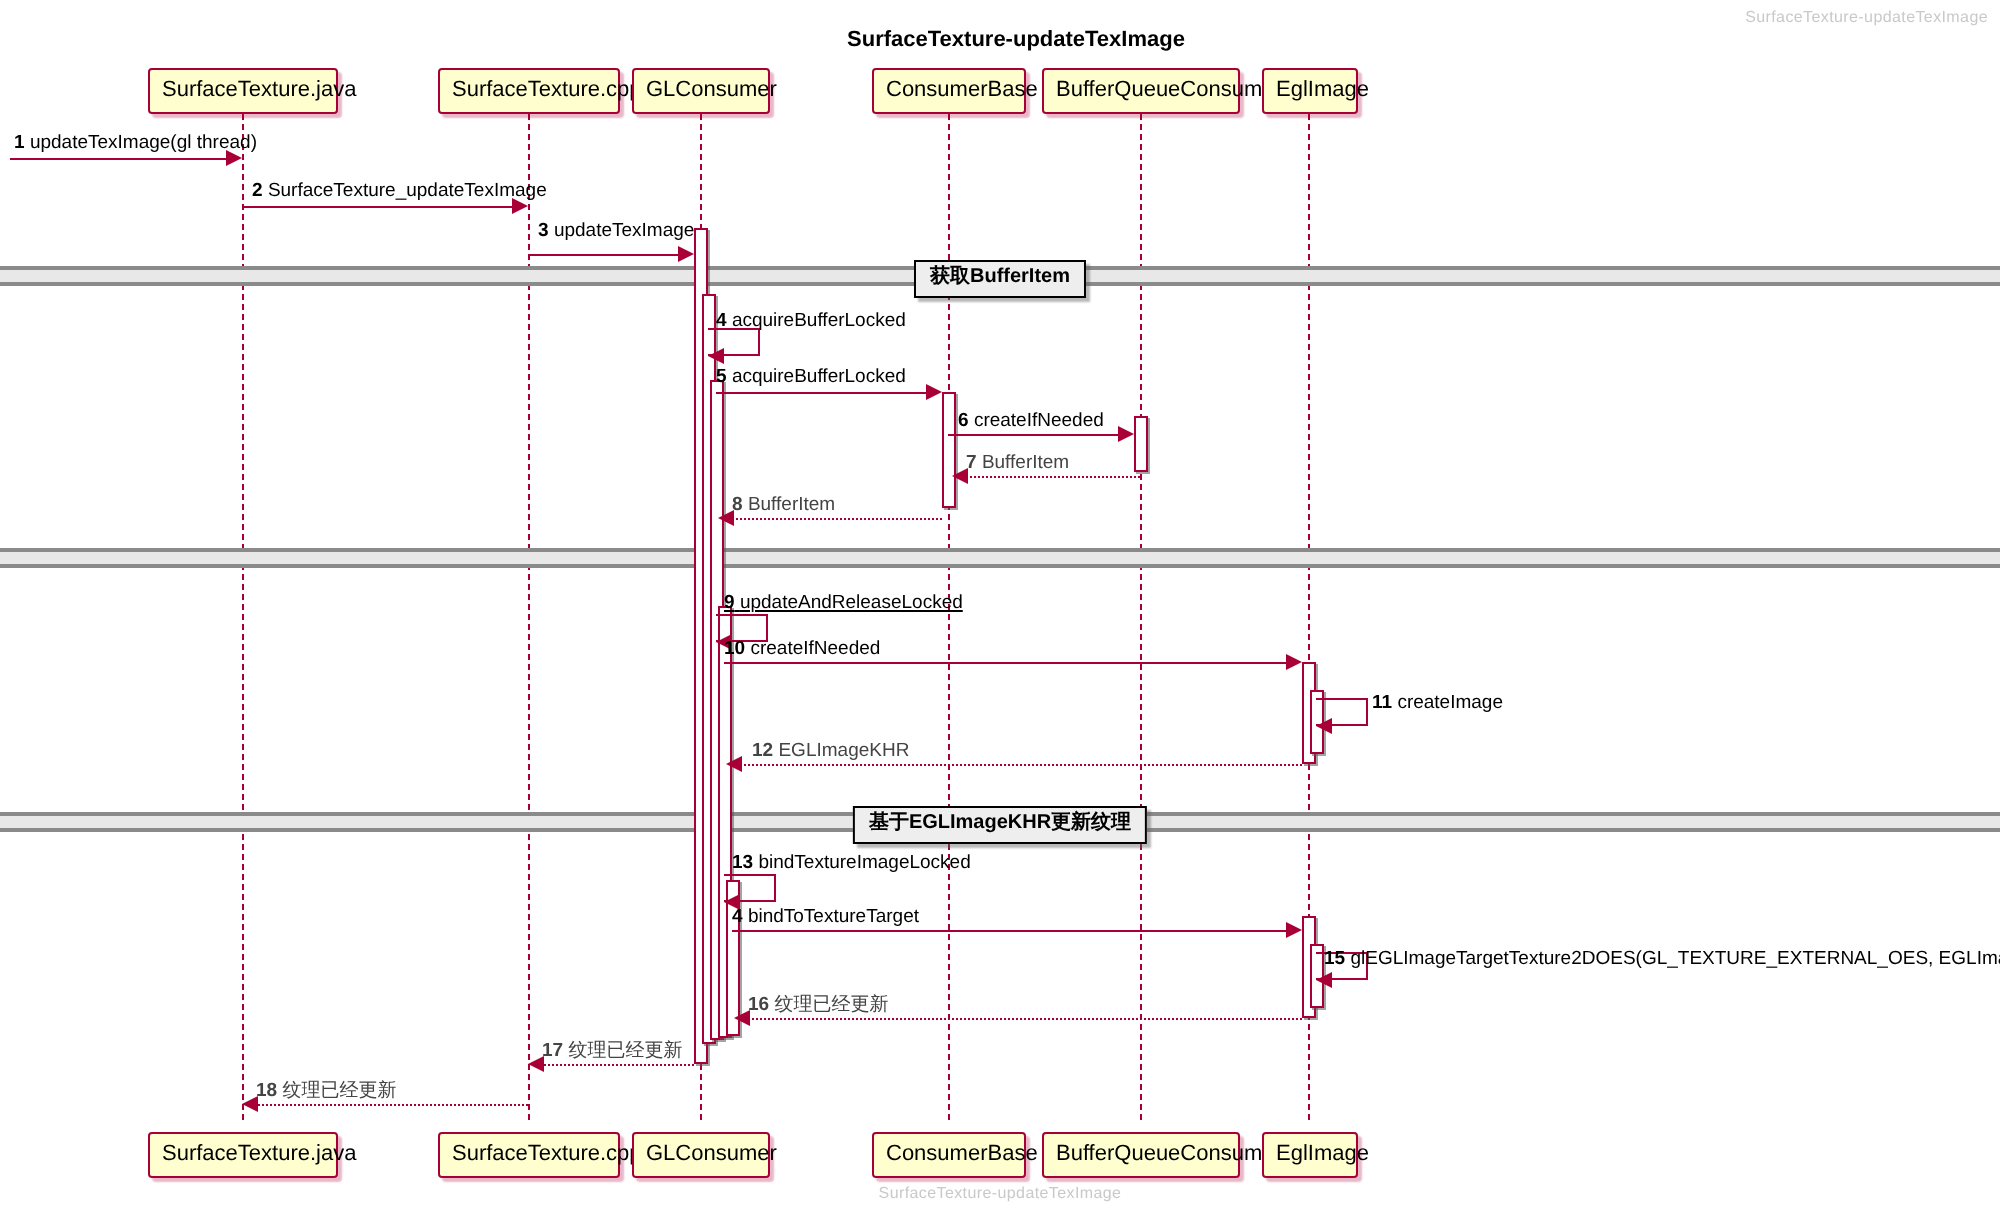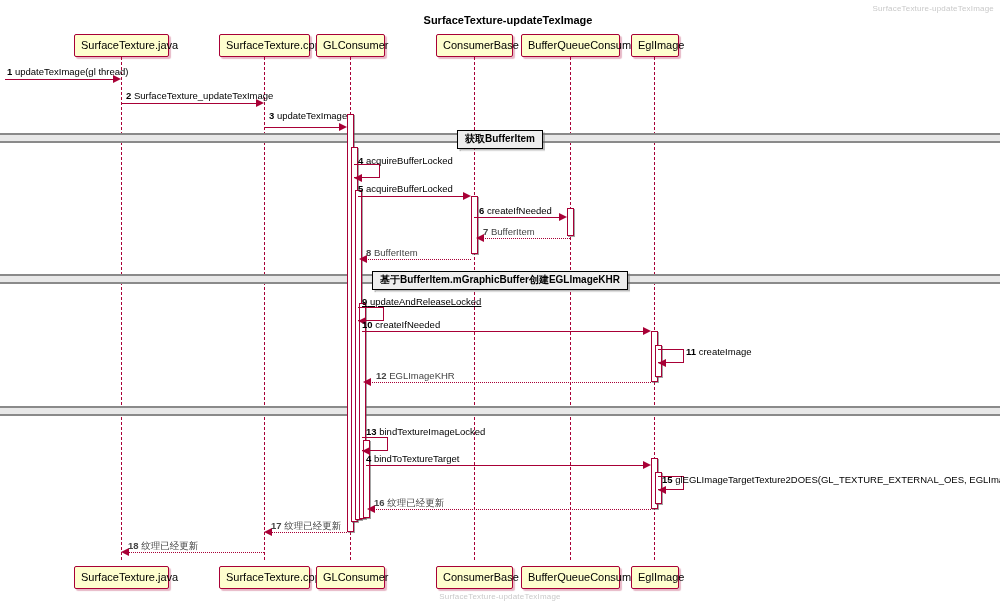--- a/index.html
+++ b/index.html
@@ -157,23 +157,23 @@
   <div class="lifeline" style="left:264px;  top:57px;  height:503px;"></div>
   <div class="lifeline" style="left:350px;  top:57px;  height:503px;"></div>
   <div class="lifeline" style="left:474px;  top:57px;  height:503px;"></div>
   <div class="lifeline" style="left:570px;  top:57px;  height:503px;"></div>
   <div class="lifeline" style="left:654px;  top:57px;  height:503px;"></div>
 
   <div class="divider-line" style="top:133px;"></div>
   <div class="divider-label" style="left:500px; top:130px;">获取BufferItem</div>
 
   <div class="divider-line" style="top:274px;"></div>
-  <div class="divider-label" style="left:500px; top:271px;">基于BufferItem.mGraphicBuffer创建EGLImageKHR</div>
 
   <div class="divider-line" style="top:406px;"></div>
+  <div class="divider-label" style="left:500px; top:403px;">基于EGLImageKHR更新纹理</div>
 
   <div class="activation" style="left:347px; top:114px; height:418px;"></div>
 
   <div class="activation" style="left:351px; top:147px; height:375px;"></div>
 
   <div class="activation" style="left:355px; top:190px; height:330px;"></div>
 
   <div class="activation" style="left:359px; top:303px; height:216px;"></div>
 
   <div class="activation" style="left:363px; top:440px; height:78px;"></div>

